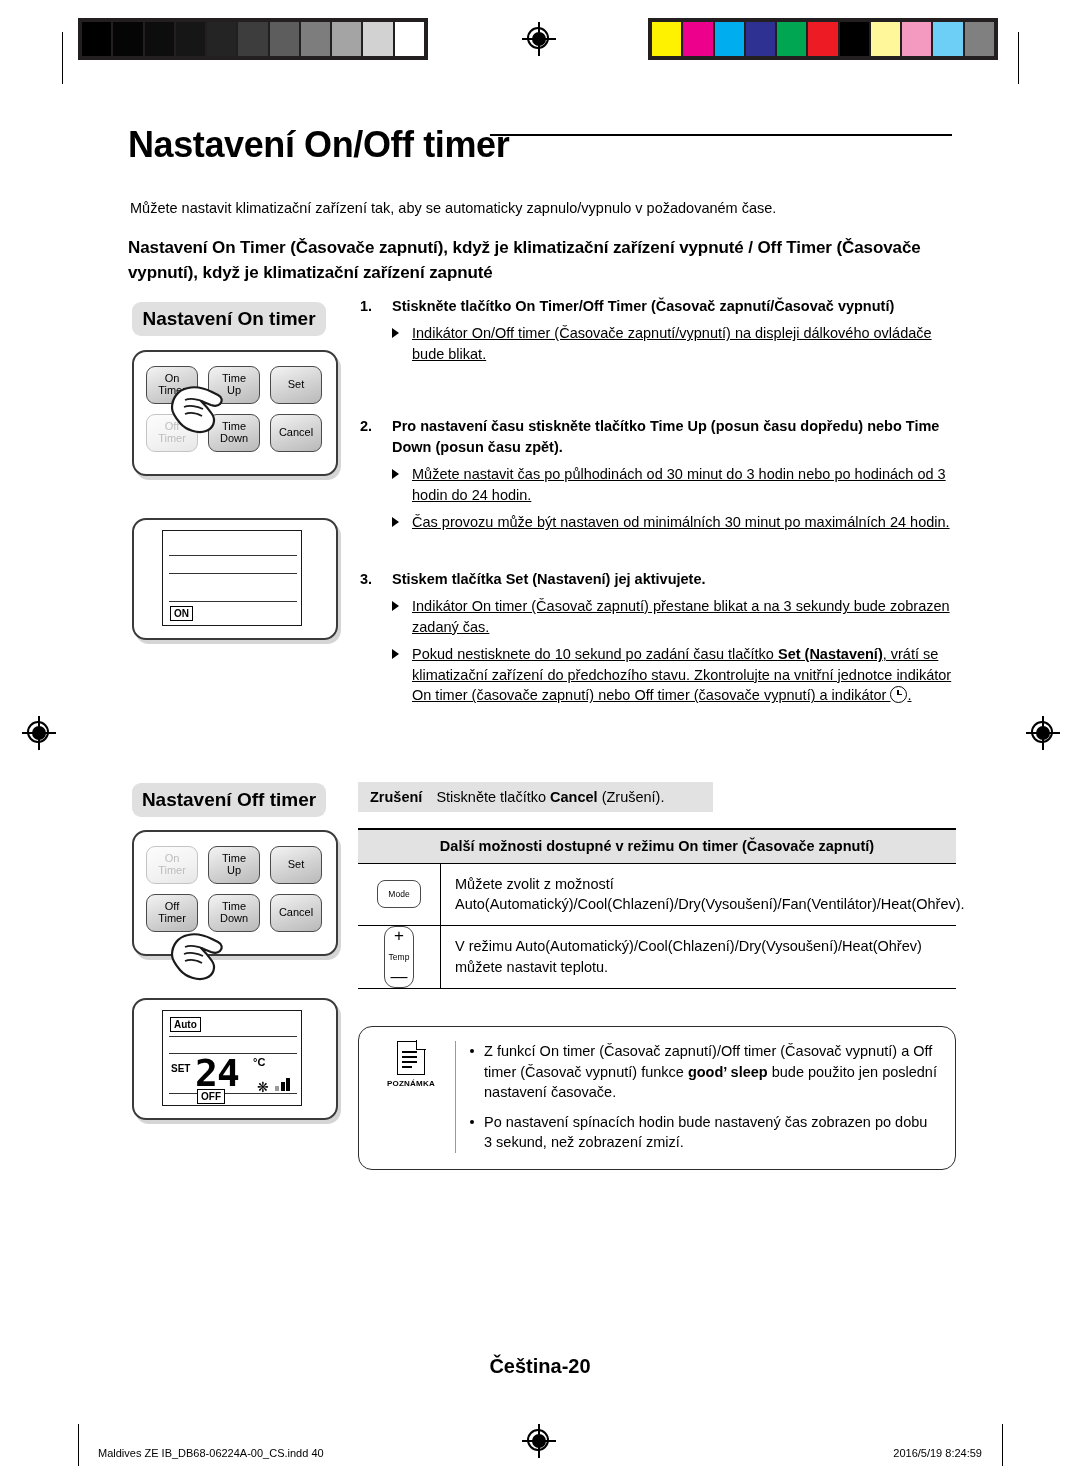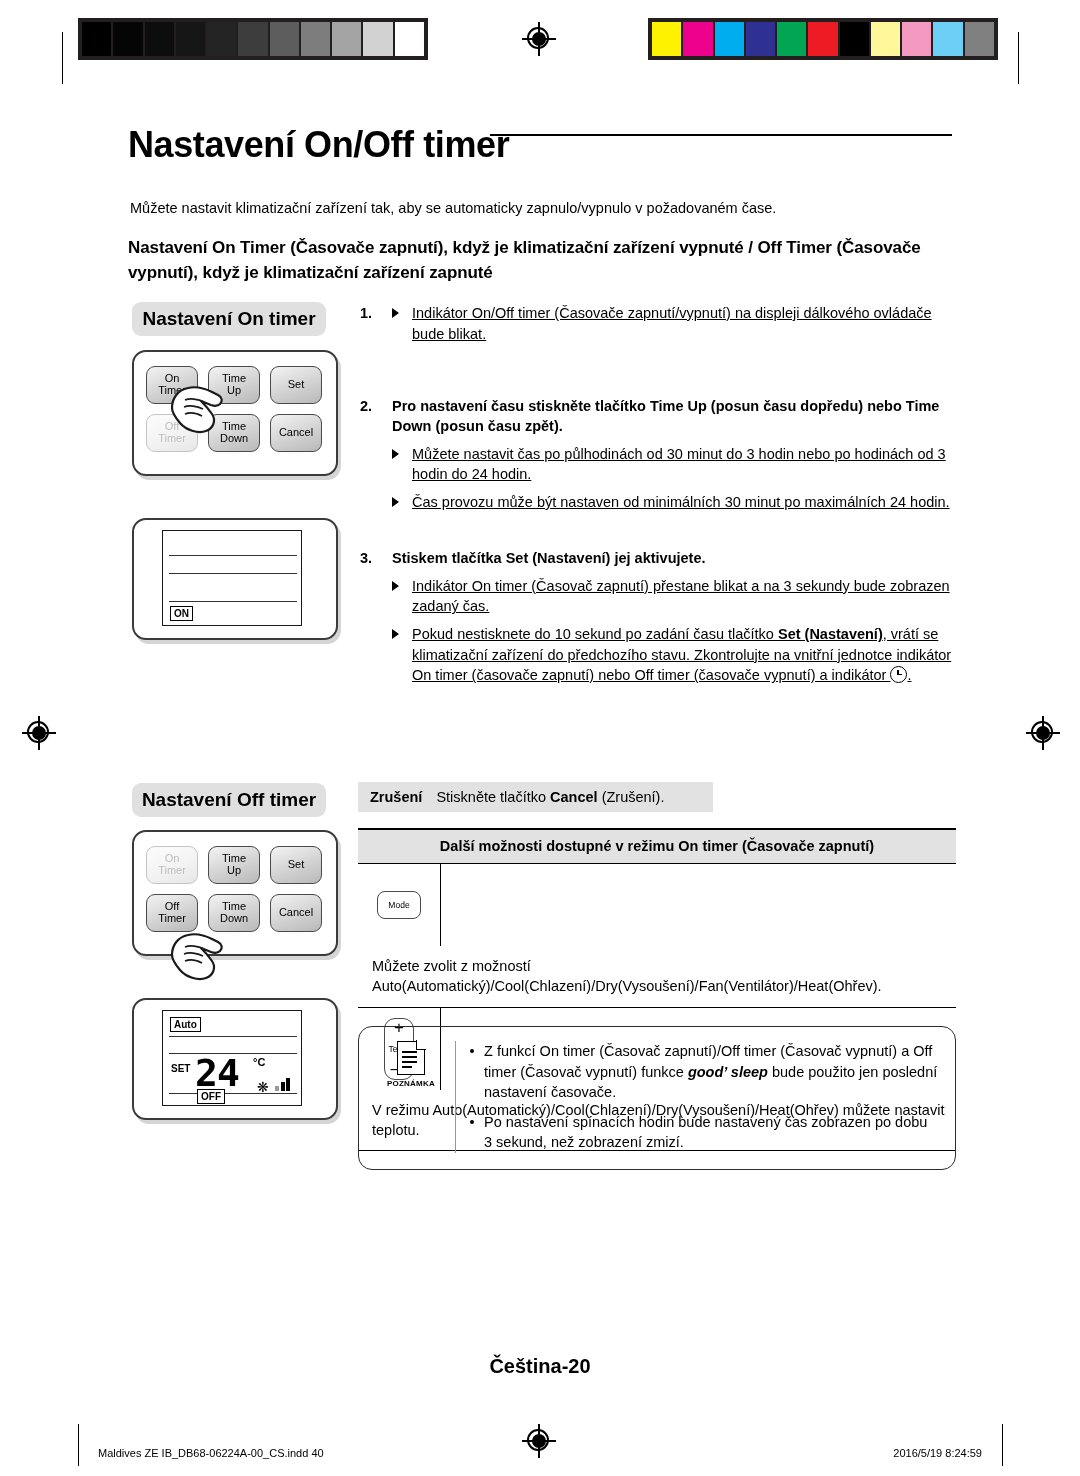--- a/index.html
+++ b/index.html
@@ -280,21 +280,21 @@
   }
   .opt-head {
     background: #e2e2e2;
     border-top: 2.2px solid #000;
     border-bottom: 1.2px solid #000;
     text-align: center;
     font-size: 14.5px;
     font-weight: bold;
     padding: 8px 0 9px 0;
   }
-  .opt-row { display: flex; border-bottom: 1.2px solid #000; min-height: 58px; flex-direction: column; }
+  .opt-row { display: flex; border-bottom: 1.2px solid #000; min-height: 58px; }
   .opt-row.first { border-bottom: 1.2px solid #000; }
   .opt-icon {
     width: 82px;
     flex: 0 0 82px;
     display: flex;
     align-items: center;
     justify-content: center;
     border-right: 1.4px solid #000;
     background: #fff;
   }
@@ -399,21 +399,21 @@
   .footer-right {
     position: absolute;
     right: 98px; top: 1447px;
     font-size: 11px;
     white-space: nowrap;
   }
   .footer-rule-l { position: absolute; left: 78px; top: 1424px; width: 1px; height: 42px; background: #000; }
   .footer-rule-r { position: absolute; left: 1002px; top: 1424px; width: 1px; height: 42px; background: #000; }
 
   b.tight { font-weight: bold; }
-  .gsleep { font-weight: bold; font-style: italic; }
+  .gsleep { font-weight: bold; }
 </style>
 </head>
 <body>
 
 <div class="calib-row">
   <div class="crop-line crop-v-left"></div>
   <div class="crop-line crop-v-right"></div>
   <div class="bar gray" id="gray-bar">
       <span style="background: rgb(0, 0, 0);"></span>
       <span style="background: rgb(5, 5, 5);"></span>
@@ -566,20 +566,21 @@
       <div class="lcd-rule" style="top:82px;"></div>
       <div class="badge" style="left:34px; top:78px;">OFF</div>
     </div>
   </div>
 
   <div class="steps">
 
     <div class="step">
       <div class="step-head">
         <span class="step-num">1.</span>
+        <span>Stiskněte tlačítko On Timer/Off Timer (Časovač zapnutí/Časovač vypnutí)</span>
       </div>
       <div class="sub">
         <span class="tri"></span>
         <span>Indikátor On/Off timer (Časovače zapnutí/vypnutí) na displeji dálkového ovládače bude blikat.</span>
       </div>
     </div>
 
     <div class="step" style="margin-top:52px;">
       <div class="step-head">
         <span class="step-num">2.</span>

